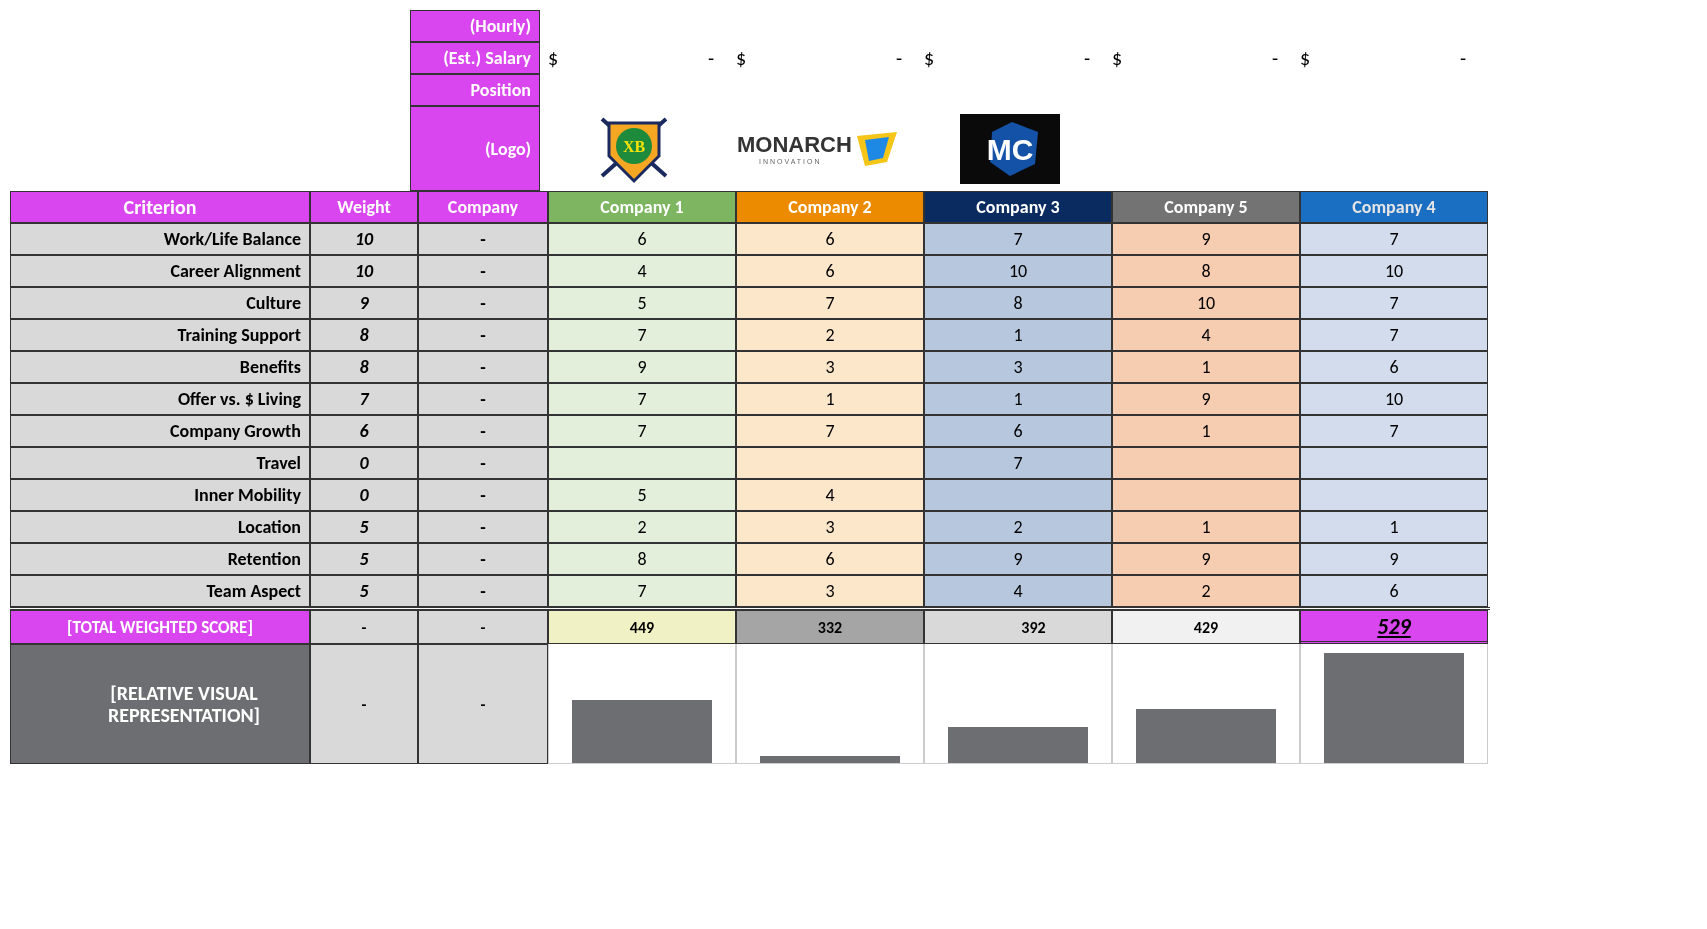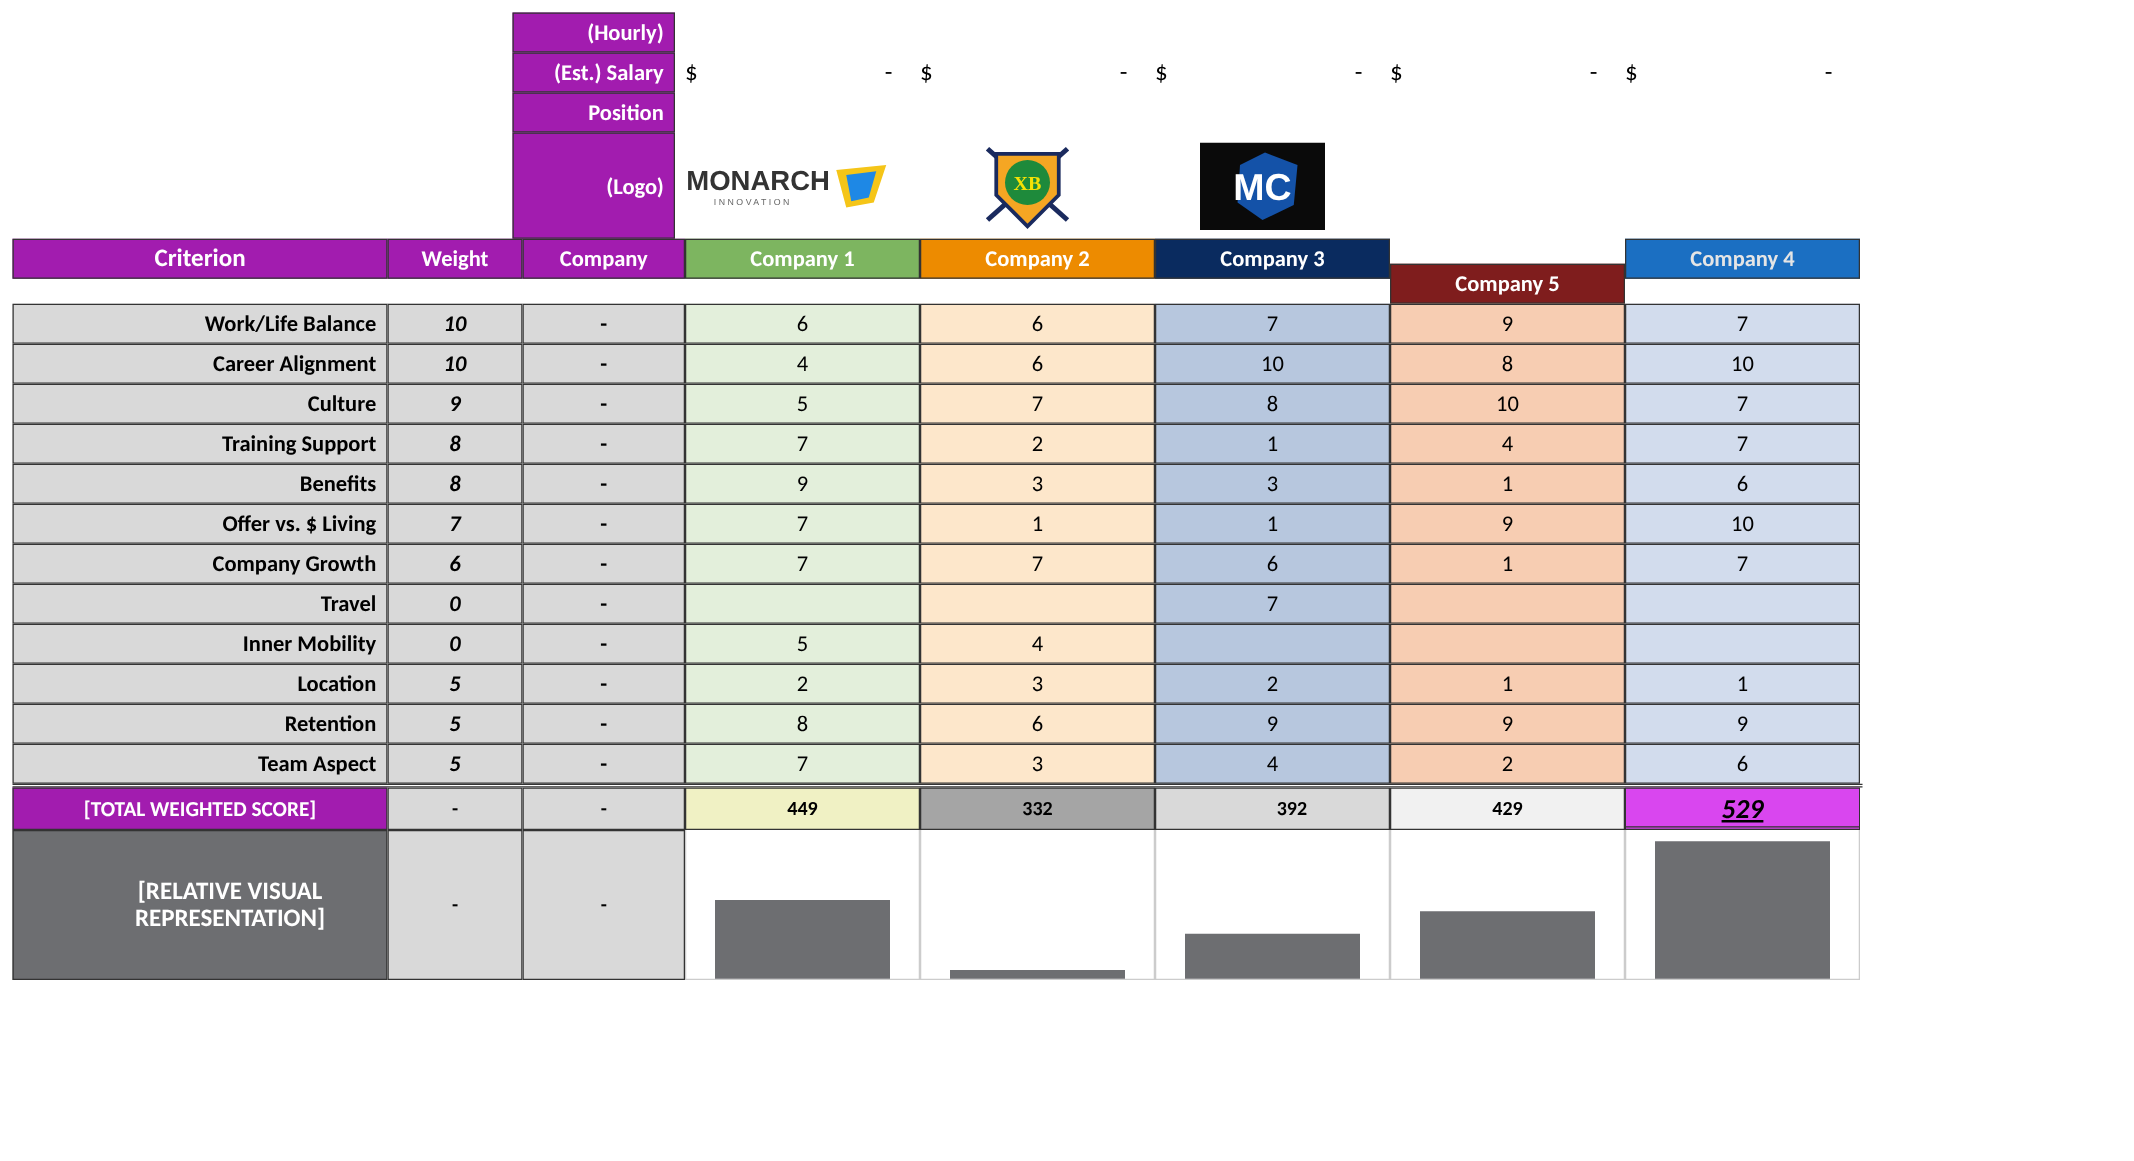--- a/index.html
+++ b/index.html
@@ -1,35 +1,35 @@
 <!DOCTYPE html>
 <html><head>
 <meta charset="utf-8">
 <style>
 *{box-sizing:border-box;margin:0;padding:0;}
 body{font-family:Calibri,Arial,sans-serif;background:#fff;color:#000;padding:10px;}
 .sheet{width:1480px;}
 .row{display:flex;}
 .cell{border:1px solid #333;display:flex;align-items:center;justify-content:center;height:32px;font-size:18px;}
-.hdr-dark{background:#a21caf;color:#fff;font-weight:bold;}
+.hdr-dark{background:#d946ef;color:#fff;font-weight:bold;}
 .hdr-lt{background:#d9d9d9;font-weight:bold;}
 .w-crit{width:300px;}
 .w-wt{width:108px;}
 .w-co{width:130px;}
 .w-comp{width:188px;}
 .t-right{justify-content:flex-end;padding-right:8px;}
 .italic{font-style:italic;}
 .bold{font-weight:bold;}
 .c-green{background:#7db560;color:#fff;}
 .c-greenL{background:#e3efdb;}
 .c-orange{background:#ed8b00;color:#fff;}
 .c-orangeL{background:#fde7cb;}
 .c-navy{background:#0a2b5f;color:#fff;}
 .c-navyL{background:#b7c7de;}
-.c-orange2{background:#7f1d1d;color:#fff;margin-top:20px;}
+.c-orange2{background:#737373;color:#fff;}
 .c-orange2L{background:#f7cdb2;}
 .c-blue{background:#1b6fc2;color:#e5e5e5;}
 .c-blueL{background:#d2dced;}
 .total-wrap{display:flex;border-top:3px double #333;}
 .tc{height:34px;display:flex;align-items:center;justify-content:center;border:1px solid #333;font-weight:bold;}
 .score-yellowL{background:#f0f1c4;}
 .score-grey{background:#a5a5a5;}
 .score-greyL{background:#d9d9d9;padding-left:31px;}
 .score-whiteish{background:#f1f1f1;}
 .score-yellow{background:#d946ef;font-style:italic;text-decoration:underline;border-bottom:3px double #333;font-size:22px;}
@@ -81,34 +81,34 @@
 
   <div class="topgrid">
     <div class="leftpad"></div>
     <div class="cell hdr-dark w-co t-right">Position</div>
   </div>
 
   <div class="topgrid" style="align-items:stretch;">
     <div class="leftpad"></div>
     <div class="cell hdr-dark w-co t-right" style="height:85px;">(Logo)</div>
     <div class="logo">
-      <svg width="170" height="50" viewBox="0 0 170 50">
-          <text x="0" y="28" font-family="Arial" font-weight="bold" font-size="22" fill="#333">MONARCH</text>
-          <text x="22" y="40" font-family="Arial" font-size="7" fill="#666" letter-spacing="2">INNOVATION</text>
-          <polygon points="120,12 160,8 150,38 128,42" fill="#f5c518"></polygon>
-          <polygon points="128,16 152,13 146,34 132,37" fill="#1e88e5"></polygon>
-        </svg>
-    </div>
-    <div class="logo">
       <svg width="80" height="75" viewBox="0 0 80 75">
           <line x1="8" y1="8" x2="72" y2="65" stroke="#1a2a5e" stroke-width="4"></line>
           <line x1="72" y1="8" x2="8" y2="65" stroke="#1a2a5e" stroke-width="4"></line>
           <path d="M15 12 L65 12 L65 45 Q40 70 40 70 Q15 45 15 45 Z" fill="#f5a623" stroke="#1a2a5e" stroke-width="3"></path>
           <circle cx="40" cy="35" r="18" fill="#1e8a3b"></circle>
           <text x="40" y="41" font-family="Georgia" font-weight="bold" font-size="16" fill="#f5e105" text-anchor="middle">XB</text>
+        </svg>
+    </div>
+    <div class="logo">
+      <svg width="170" height="50" viewBox="0 0 170 50">
+          <text x="0" y="28" font-family="Arial" font-weight="bold" font-size="22" fill="#333">MONARCH</text>
+          <text x="22" y="40" font-family="Arial" font-size="7" fill="#666" letter-spacing="2">INNOVATION</text>
+          <polygon points="120,12 160,8 150,38 128,42" fill="#f5c518"></polygon>
+          <polygon points="128,16 152,13 146,34 132,37" fill="#1e88e5"></polygon>
         </svg>
     </div>
     <div class="logo">
       <svg width="100" height="70" viewBox="0 0 100 70">
           <rect width="100" height="70" fill="#0a0a0a"></rect>
           <path d="M52 8 L78 18 L75 50 L50 62 L30 48 L32 18 Z" fill="#1452a8"></path>
           <text x="50" y="46" font-family="Arial Black,Arial" font-weight="900" font-size="30" fill="#fff" text-anchor="middle">MC</text>
         </svg>
     </div>
     <div class="logo"></div>

